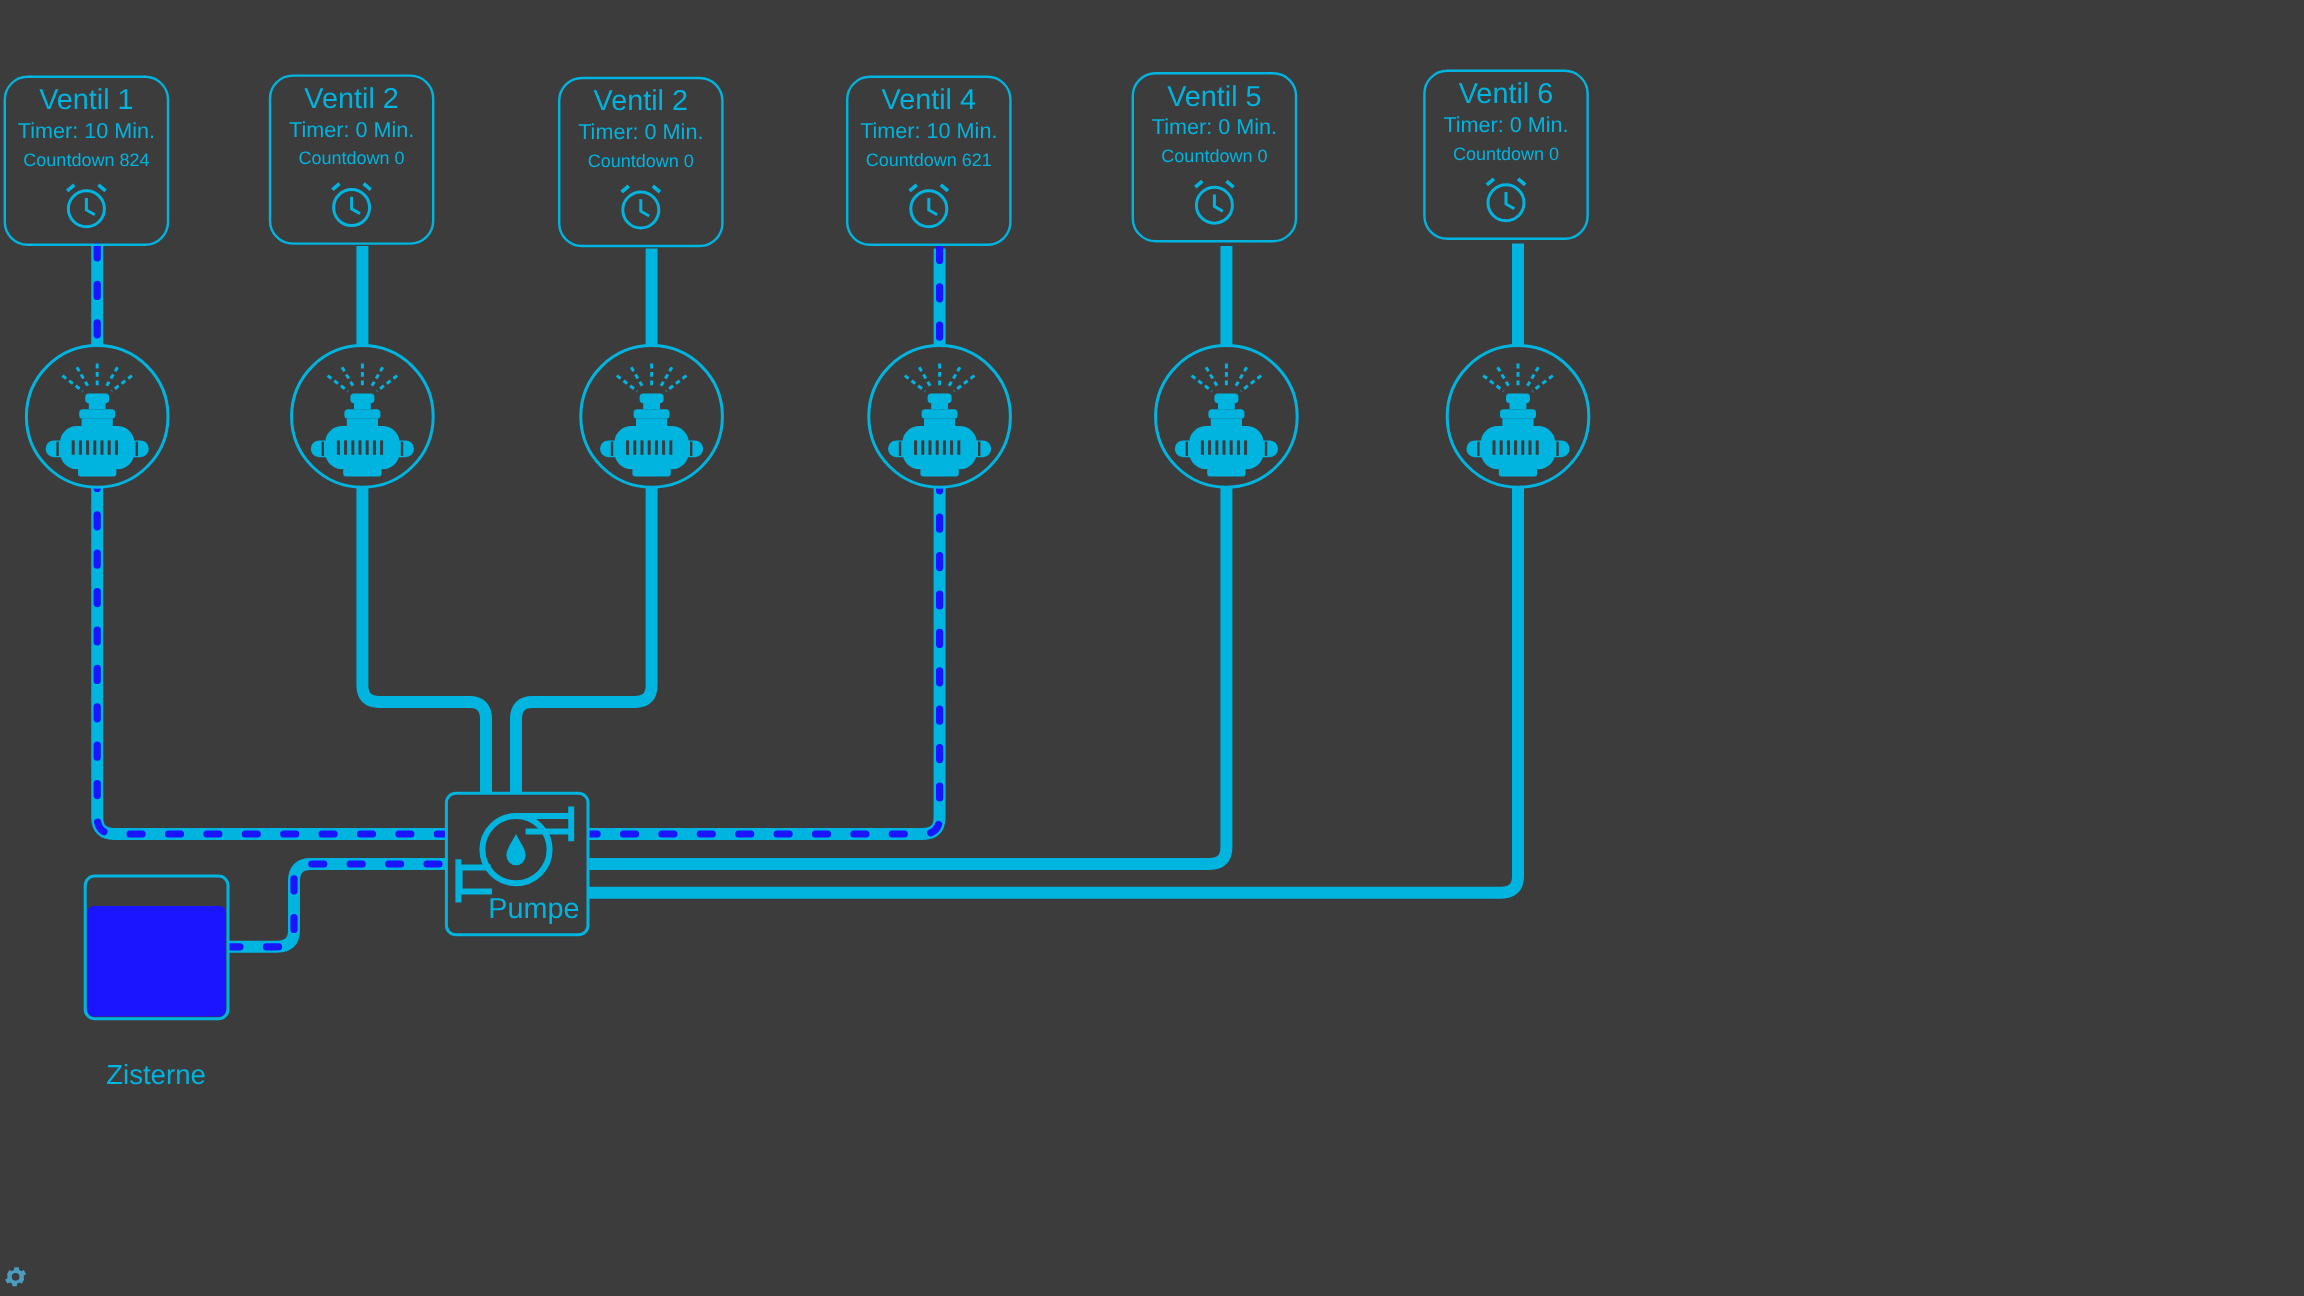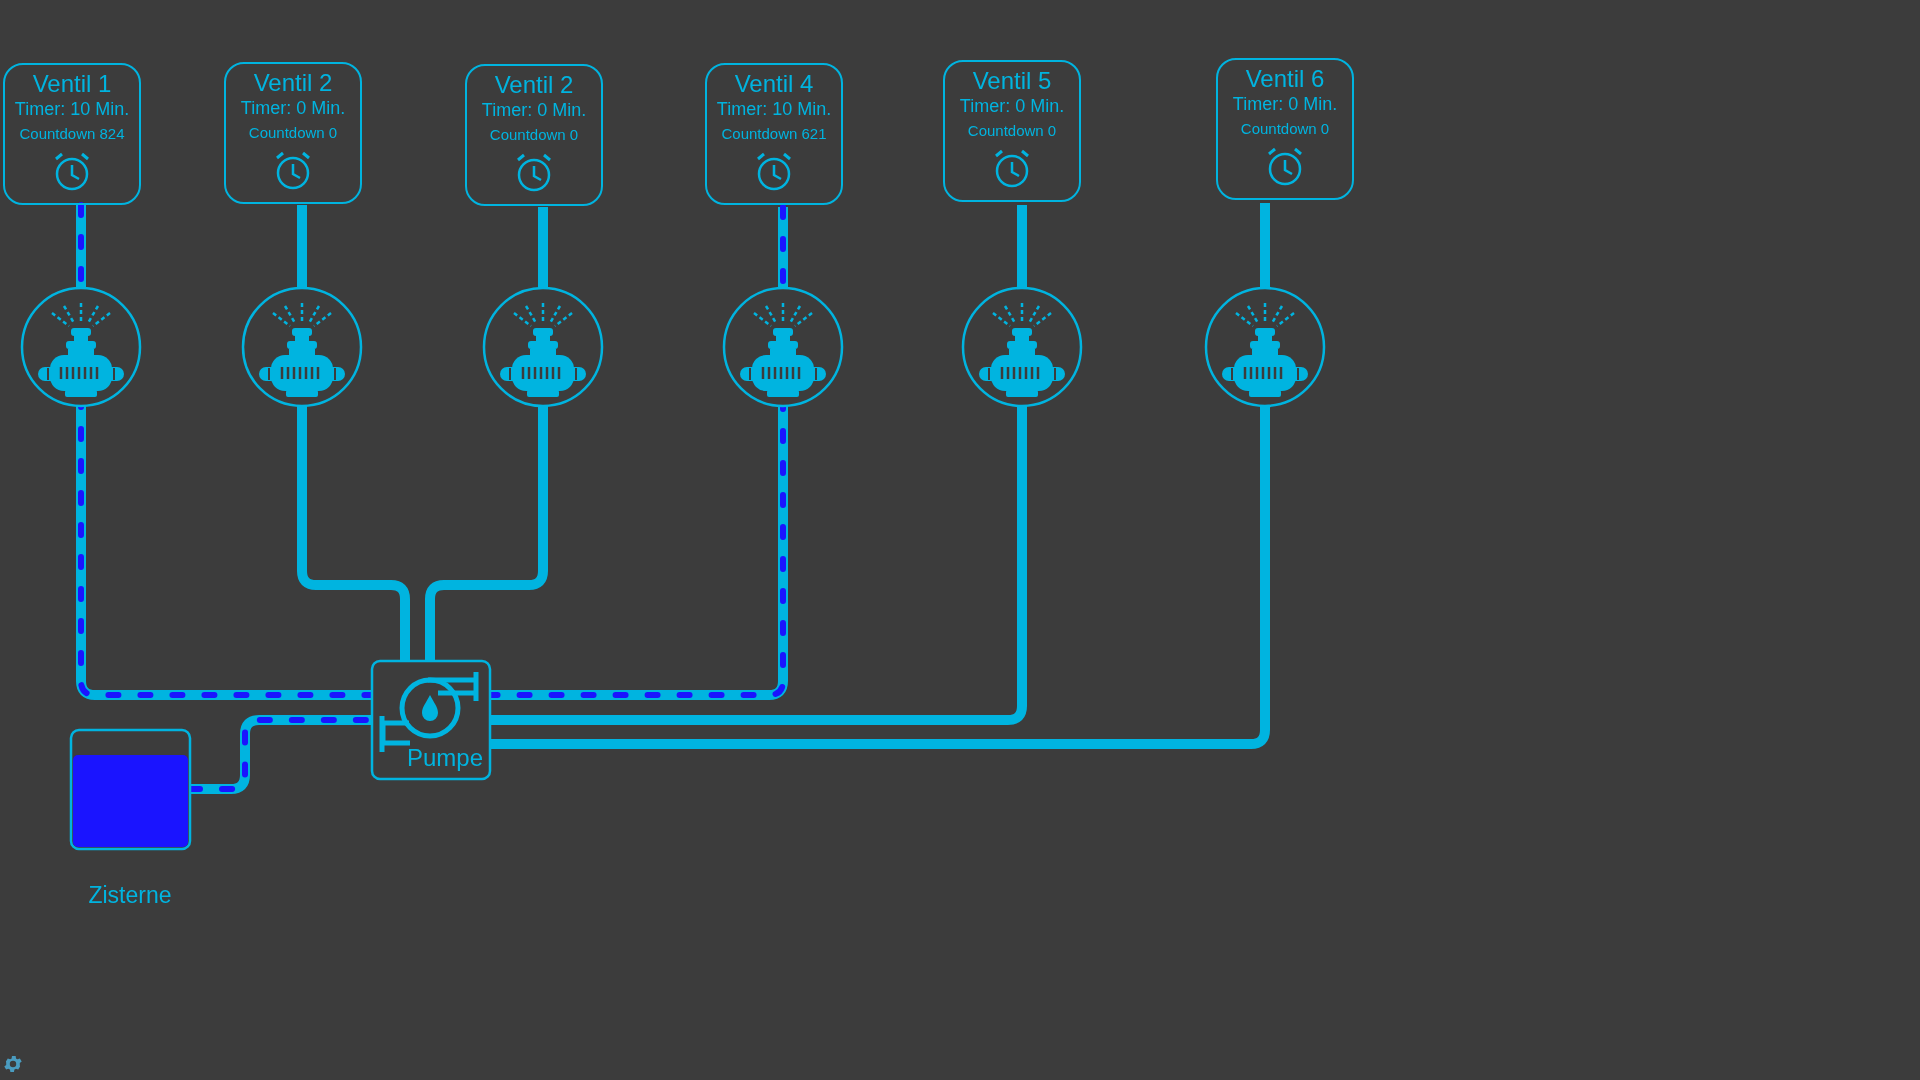--- a/index.html
+++ b/index.html
@@ -153,21 +153,21 @@
     <div class="valve-box" style="left: 943px; top: 60px;">
       <div class="valve-title">Ventil 5</div>
       <div class="valve-timer">Timer: 0 Min.</div>
       <div class="valve-countdown">Countdown 0</div>
       <svg class="valve-clock" width="44" height="44" viewBox="0 0 44 44">
         <circle cx="22" cy="25" r="15" fill="none" stroke="#00b4e0" stroke-width="2.5"></circle>
         <path d="M22 16 L22 26 L29 30" fill="none" stroke="#00b4e0" stroke-width="2.5"></path>
         <path d="M6 10 L12 5 M38 10 L32 5" stroke="#00b4e0" stroke-width="3"></path>
       </svg>
     </div>
-    <div class="valve-box" style="left: 1216px; top: 58px;">
+    <div class="valve-box" style="left: 1186px; top: 58px;">
       <div class="valve-title">Ventil 6</div>
       <div class="valve-timer">Timer: 0 Min.</div>
       <div class="valve-countdown">Countdown 0</div>
       <svg class="valve-clock" width="44" height="44" viewBox="0 0 44 44">
         <circle cx="22" cy="25" r="15" fill="none" stroke="#00b4e0" stroke-width="2.5"></circle>
         <path d="M22 16 L22 26 L29 30" fill="none" stroke="#00b4e0" stroke-width="2.5"></path>
         <path d="M6 10 L12 5 M38 10 L32 5" stroke="#00b4e0" stroke-width="3"></path>
       </svg>
     </div>
   </div>

